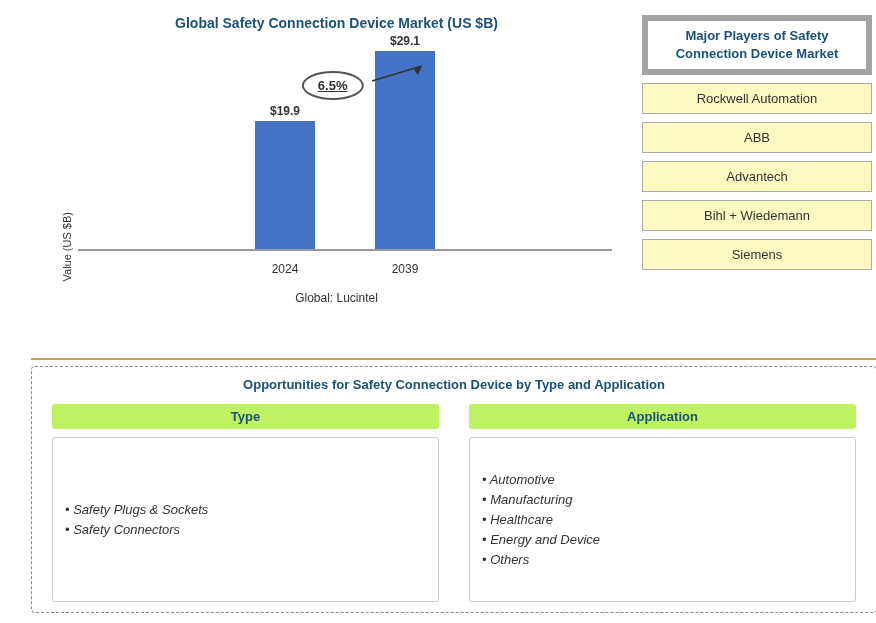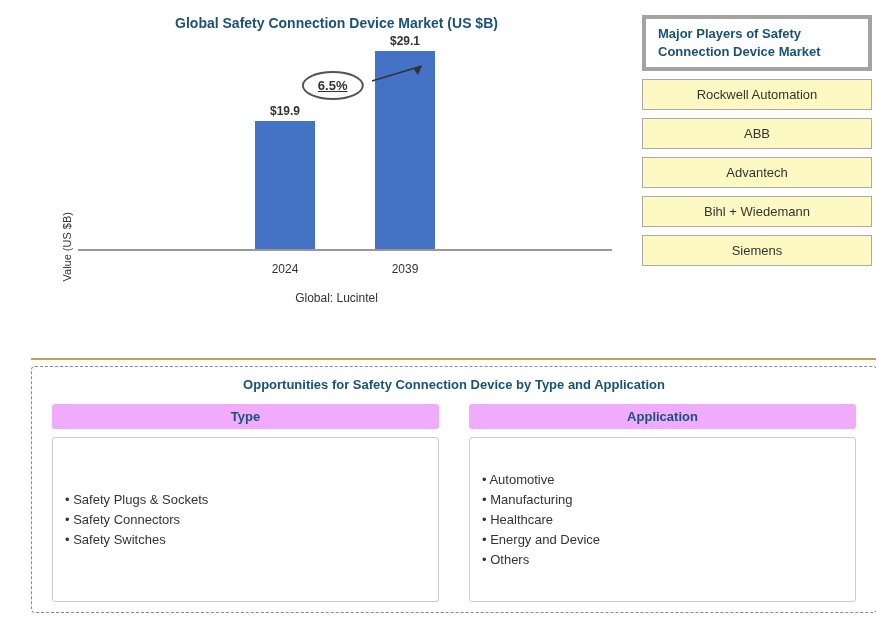--- a/index.html
+++ b/index.html
@@ -137,21 +137,22 @@
       flex-direction: column;
       align-items: center;
       padding: 5px;
       gap: 8px;
     }
 
     .players-title {
       font-size: 13px;
       font-weight: bold;
       color: #1a5276;
-      border: 4px solid #a3a3a3;
+      text-align: center;
+      border: 6px solid #a3a3a3;
       padding: 6px 12px;
       width: 100%;
       background: #fff;
       line-height: 1.4;
     }
 
     .player-box {
       border: 1.5px solid #aaa;
       padding: 7px 10px;
       width: 100%;
@@ -194,39 +195,40 @@
       flex: 1;
     }
 
     .bottom-col {
       flex: 1;
       display: flex;
       flex-direction: column;
     }
 
     .col-header {
-      background: #f0abfc;
+      background: #bef264;
       text-align: center;
       font-weight: bold;
       font-size: 13px;
       color: #1a5276;
       padding: 5px 8px;
       border-radius: 3px;
       margin-bottom: 8px;
     }
 
     .col-content {
       border: 1.5px solid #ccc;
       border-radius: 3px;
       padding: 10px 12px;
       flex: 1;
       display: flex;
       flex-direction: column;
       justify-content: center;
       gap: 5px;
+      font-style: italic;
     }
 
     .col-item {
       font-size: 13px;
       color: #333;
     }
 
     .col-item::before {
       content: "• ";
       color: #333;
@@ -302,21 +304,20 @@
 
   <div class="bottom-section">
     <div class="bottom-title">Opportunities for Safety Connection Device by Type and Application</div>
     <div class="bottom-columns">
 
       <div class="bottom-col">
         <div class="col-header">Type</div>
         <div class="col-content">
           <div class="col-item">Safety Plugs &amp; Sockets</div>
           <div class="col-item">Safety Connectors</div>
-          <div class="col-item">Safety Switches</div>
         </div>
       </div>
 
       <div class="bottom-col">
         <div class="col-header">Application</div>
         <div class="col-content">
           <div class="col-item">Automotive</div>
           <div class="col-item">Manufacturing</div>
           <div class="col-item">Healthcare</div>
           <div class="col-item">Energy and Device</div>

